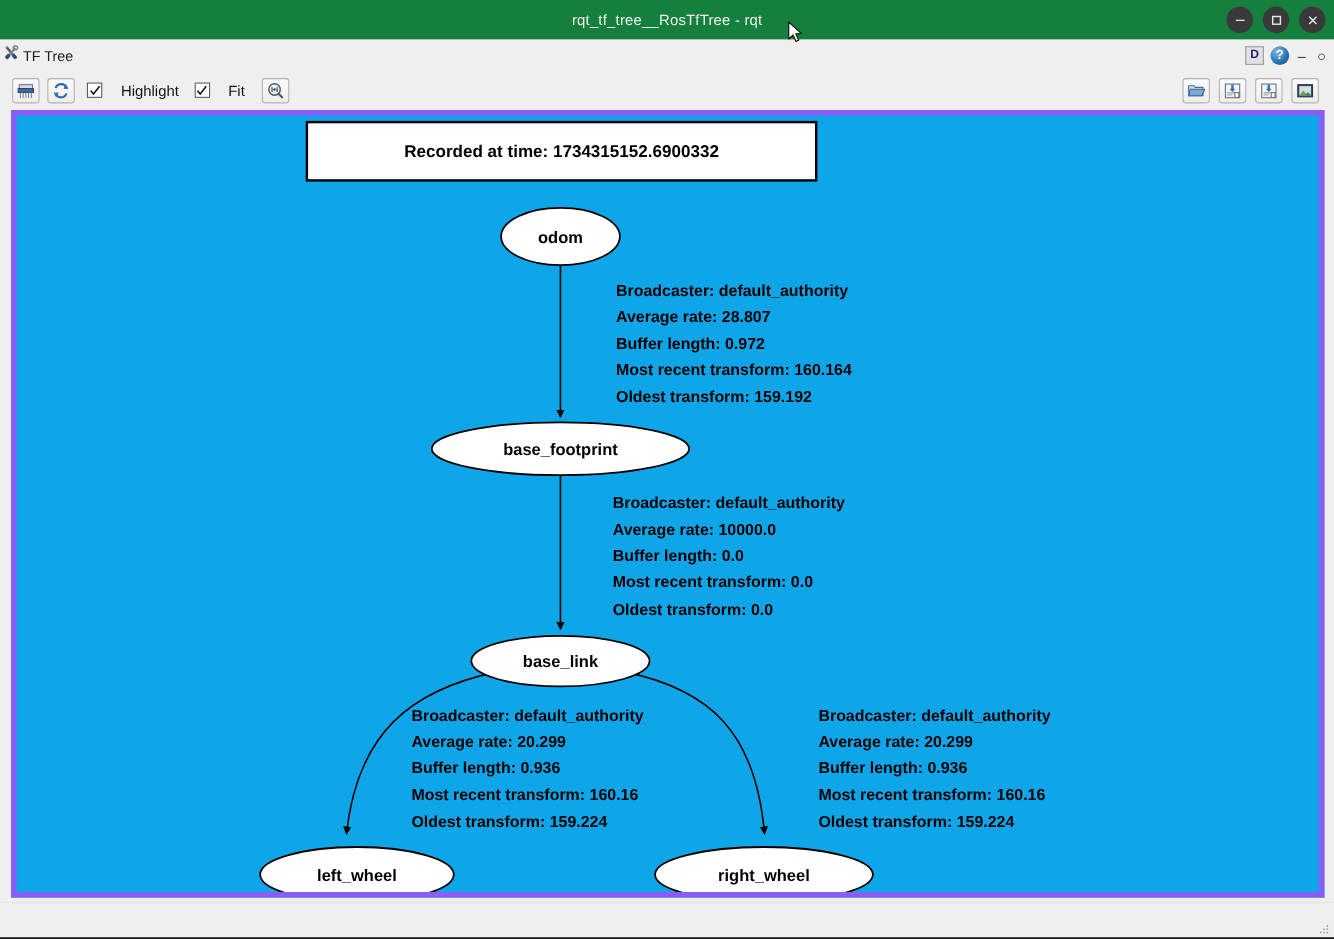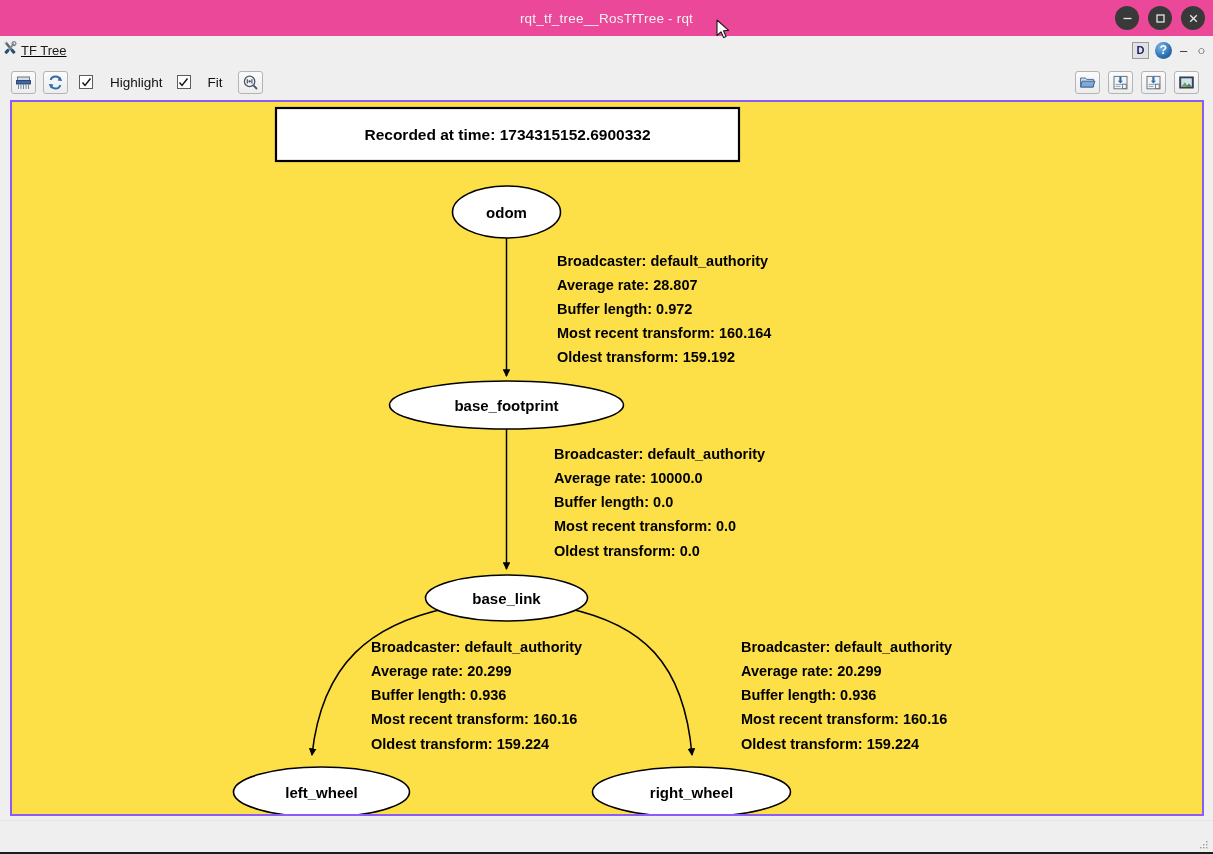--- a/index.html
+++ b/index.html
@@ -8,21 +8,21 @@
     width: 1213px; height: 854px;
     overflow: hidden;
     font-family: "Liberation Sans", sans-serif;
   }
   body { background: #efefef; }
 
   
   #window-titlebar {
     position: absolute; left: 0; top: 0;
     width: 1213px; height: 36px;
-    background: #ec4899;
+    background: #15803d;
     display: flex; align-items: center; justify-content: center;
   }
   #window-title {
     color: #f2f2f2;
     font-size: 13.5px;
     letter-spacing: 0.2px;
     white-space: nowrap;
   }
   #window-controls {
     position: absolute; right: 8px; top: 0; height: 36px;
@@ -39,21 +39,20 @@
   
   #dock-titlebar {
     position: absolute; left: 0; top: 36px;
     width: 1213px; height: 28px;
     background: #efefef;
     display: flex; align-items: center;
   }
   #dock-title-left {
     display: flex; align-items: center; gap: 2px;
     padding-left: 1px;
-    text-decoration: underline;
   }
   #dock-title-text {
     font-size: 13px; color: #1c1c1c;
   }
   #dock-title-right {
     position: absolute; right: 5px; top: 0; height: 28px;
     display: flex; align-items: center; gap: 6px;
   }
   .dock-btn-d {
     width: 17px; height: 17px;
@@ -112,22 +111,22 @@
     background: #ffffff;
     display: flex; align-items: center; justify-content: center;
   }
   .chk-box svg { display:block; }
   .chk-label { font-size: 13.5px; color: #111; }
 
   
   #graph-canvas {
     position: absolute; left: 10px; top: 100px;
     width: 1194px; height: 716px;
-    background: #fde047;
-    border: 2px solid #8b5cf6;
+    background: #0ea5e9;
+    border: 5px solid #8b5cf6;
     overflow: hidden;
   }
   #graph-svg { display: block; }
   .node-label {
     font-family: "Liberation Sans", sans-serif;
     font-size: 15px; font-weight: bold; fill: #000;
     text-anchor: middle;
   }
   .banner-label {
     font-family: "Liberation Sans", sans-serif;

